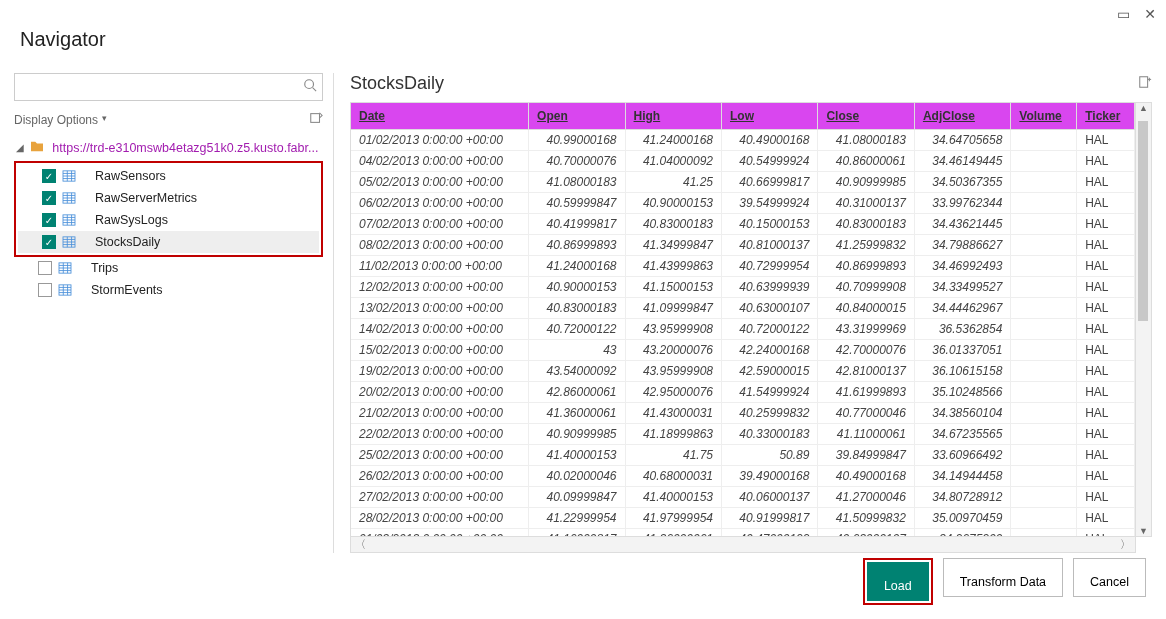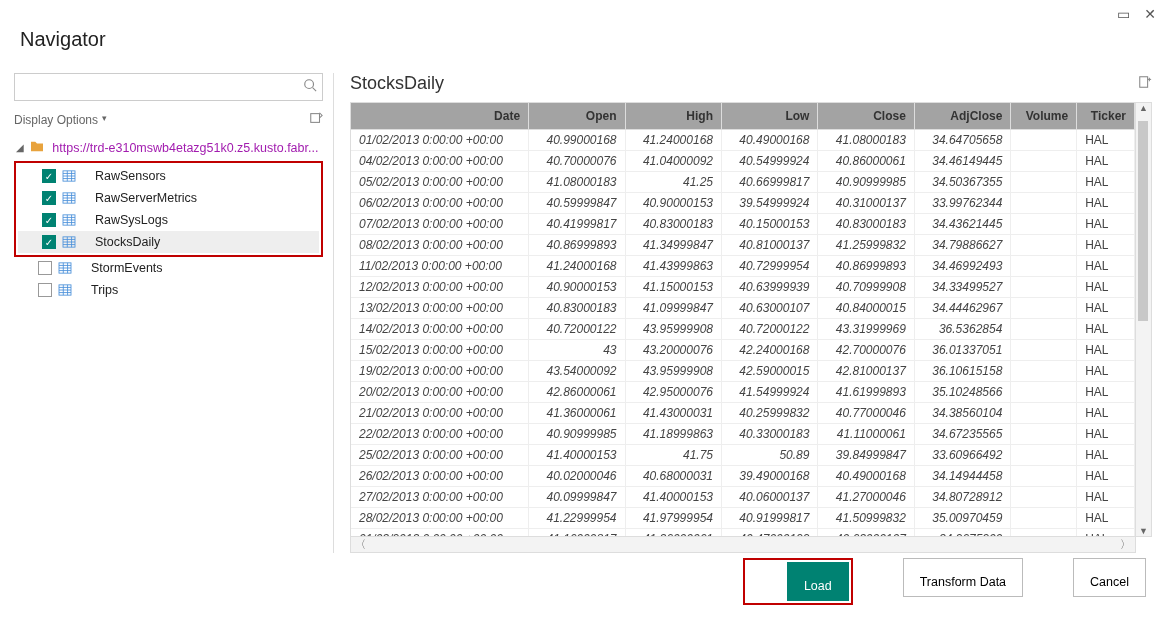--- a/index.html
+++ b/index.html
@@ -30,33 +30,33 @@
   .tree-item .tableicon { display: inline-flex; width: 14px; height: 12px; }
   .tree-item .tableicon svg { width: 14px; height: 12px; }
   .tree-item .label { flex: 1; color: #222; margin-left: 13px; }
   .right { flex: 1; padding-left: 16px; display: flex; flex-direction: column; }
   .right-head { display: flex; justify-content: space-between; align-items: center; margin-bottom: 8px; }
   .right-head .name { font-size: 18px; font-weight: 400; color: #333; }
   .right-head .ricon { color: #888; font-size: 14px; }
   .grid-wrap { flex: 1; overflow: hidden; display: flex; }
   .grid-scroll { flex: 1; overflow: hidden; border: 1px solid #ddd; }
   table.grid { border-collapse: collapse; width: 100%; font-size: 12px; color: #333; }
-  table.grid th { text-align: right; font-weight: 600; background: #a3a3a3; border-right: 1px solid #ddd; border-bottom: 1px solid #ddd; padding: 6px 8px; }
+  table.grid th { text-align: left; font-weight: 600; background: #d946ef; border-right: 1px solid #ddd; border-bottom: 1px solid #ddd; padding: 6px 8px; text-decoration: underline; }
   table.grid td { border-right: 1px solid #eee; border-bottom: 1px solid #eee; padding: 3px 8px; font-style: italic; color: #444; }
   table.grid td.num { text-align: right; }
   table.grid td.date { text-align: left; font-style: italic; }
   table.grid td.txt { text-align: left; font-style: normal; }
   .vscroll { width: 16px; background: #f3f3f3; border: 1px solid #ddd; border-left: none; position: relative; }
   .vscroll .thumb { position: absolute; top: 18px; left: 2px; width: 10px; height: 200px; background: #c8c8c8; }
   .vscroll .arrow { position: absolute; left: 0; width: 100%; text-align: center; font-size: 9px; color: #666; }
   .vscroll .arrow.up { top: 0; }
   .vscroll .arrow.down { bottom: 0; }
   .hscroll { height: 16px; background: #f3f3f3; border: 1px solid #ddd; border-top: none; display: flex; align-items: center; justify-content: space-between; padding: 0 4px; font-size: 11px; color: #666; margin-right: 16px;}
   .footer { position: absolute; bottom: 14px; right: 20px; display: flex; gap: 10px; }
-  .footer button { height: 39px; padding: 16px 16px; border: 1px solid #bbb; background: #fff; font-size: 12.5px; cursor: pointer; margin-left: 40px; }
+  .footer button { height: 39px; padding: 16px 16px; border: 1px solid #bbb; background: #fff; font-size: 12.5px; cursor: pointer; }
   .footer button.primary { background: #008272; color: #fff; border-color: #008272; }
   .footer .hl { border: 2px solid #c00000; padding: 2px; }
 </style>
 </head>
 <body>
 
 <div class="window">
 
   <div class="titlebar-icons">
     <span>▭</span>
@@ -166,35 +166,35 @@
               <span class="tableicon">
                 <svg viewBox="0 0 16 14">
                   <rect x="1" y="1" width="14" height="12" fill="none" stroke="#4a90d9" stroke-width="1"></rect>
                   <line x1="1" y1="4" x2="15" y2="4" stroke="#4a90d9"></line>
                   <line x1="1" y1="7" x2="15" y2="7" stroke="#4a90d9"></line>
                   <line x1="1" y1="10" x2="15" y2="10" stroke="#4a90d9"></line>
                   <line x1="6" y1="1" x2="6" y2="13" stroke="#4a90d9"></line>
                   <line x1="11" y1="1" x2="11" y2="13" stroke="#4a90d9"></line>
                 </svg>
               </span>
-              <span class="label">StormEvents</span>
+              <span class="label">Trips</span>
             </div>
             <div class="tree-item">
               <span class="cb"></span>
               <span class="tableicon">
                 <svg viewBox="0 0 16 14">
                   <rect x="1" y="1" width="14" height="12" fill="none" stroke="#4a90d9" stroke-width="1"></rect>
                   <line x1="1" y1="4" x2="15" y2="4" stroke="#4a90d9"></line>
                   <line x1="1" y1="7" x2="15" y2="7" stroke="#4a90d9"></line>
                   <line x1="1" y1="10" x2="15" y2="10" stroke="#4a90d9"></line>
                   <line x1="6" y1="1" x2="6" y2="13" stroke="#4a90d9"></line>
                   <line x1="11" y1="1" x2="11" y2="13" stroke="#4a90d9"></line>
                 </svg>
               </span>
-              <span class="label">Trips</span>
+              <span class="label">StormEvents</span>
             </div>
           </div>
       </div>
     </div>
 
     <div class="right">
       <div class="right-head">
         <span class="name">StocksDaily</span>
         <span class="ricon">
           <svg width="14" height="14" viewBox="0 0 16 16" fill="none" stroke="#888" stroke-width="1.2">

